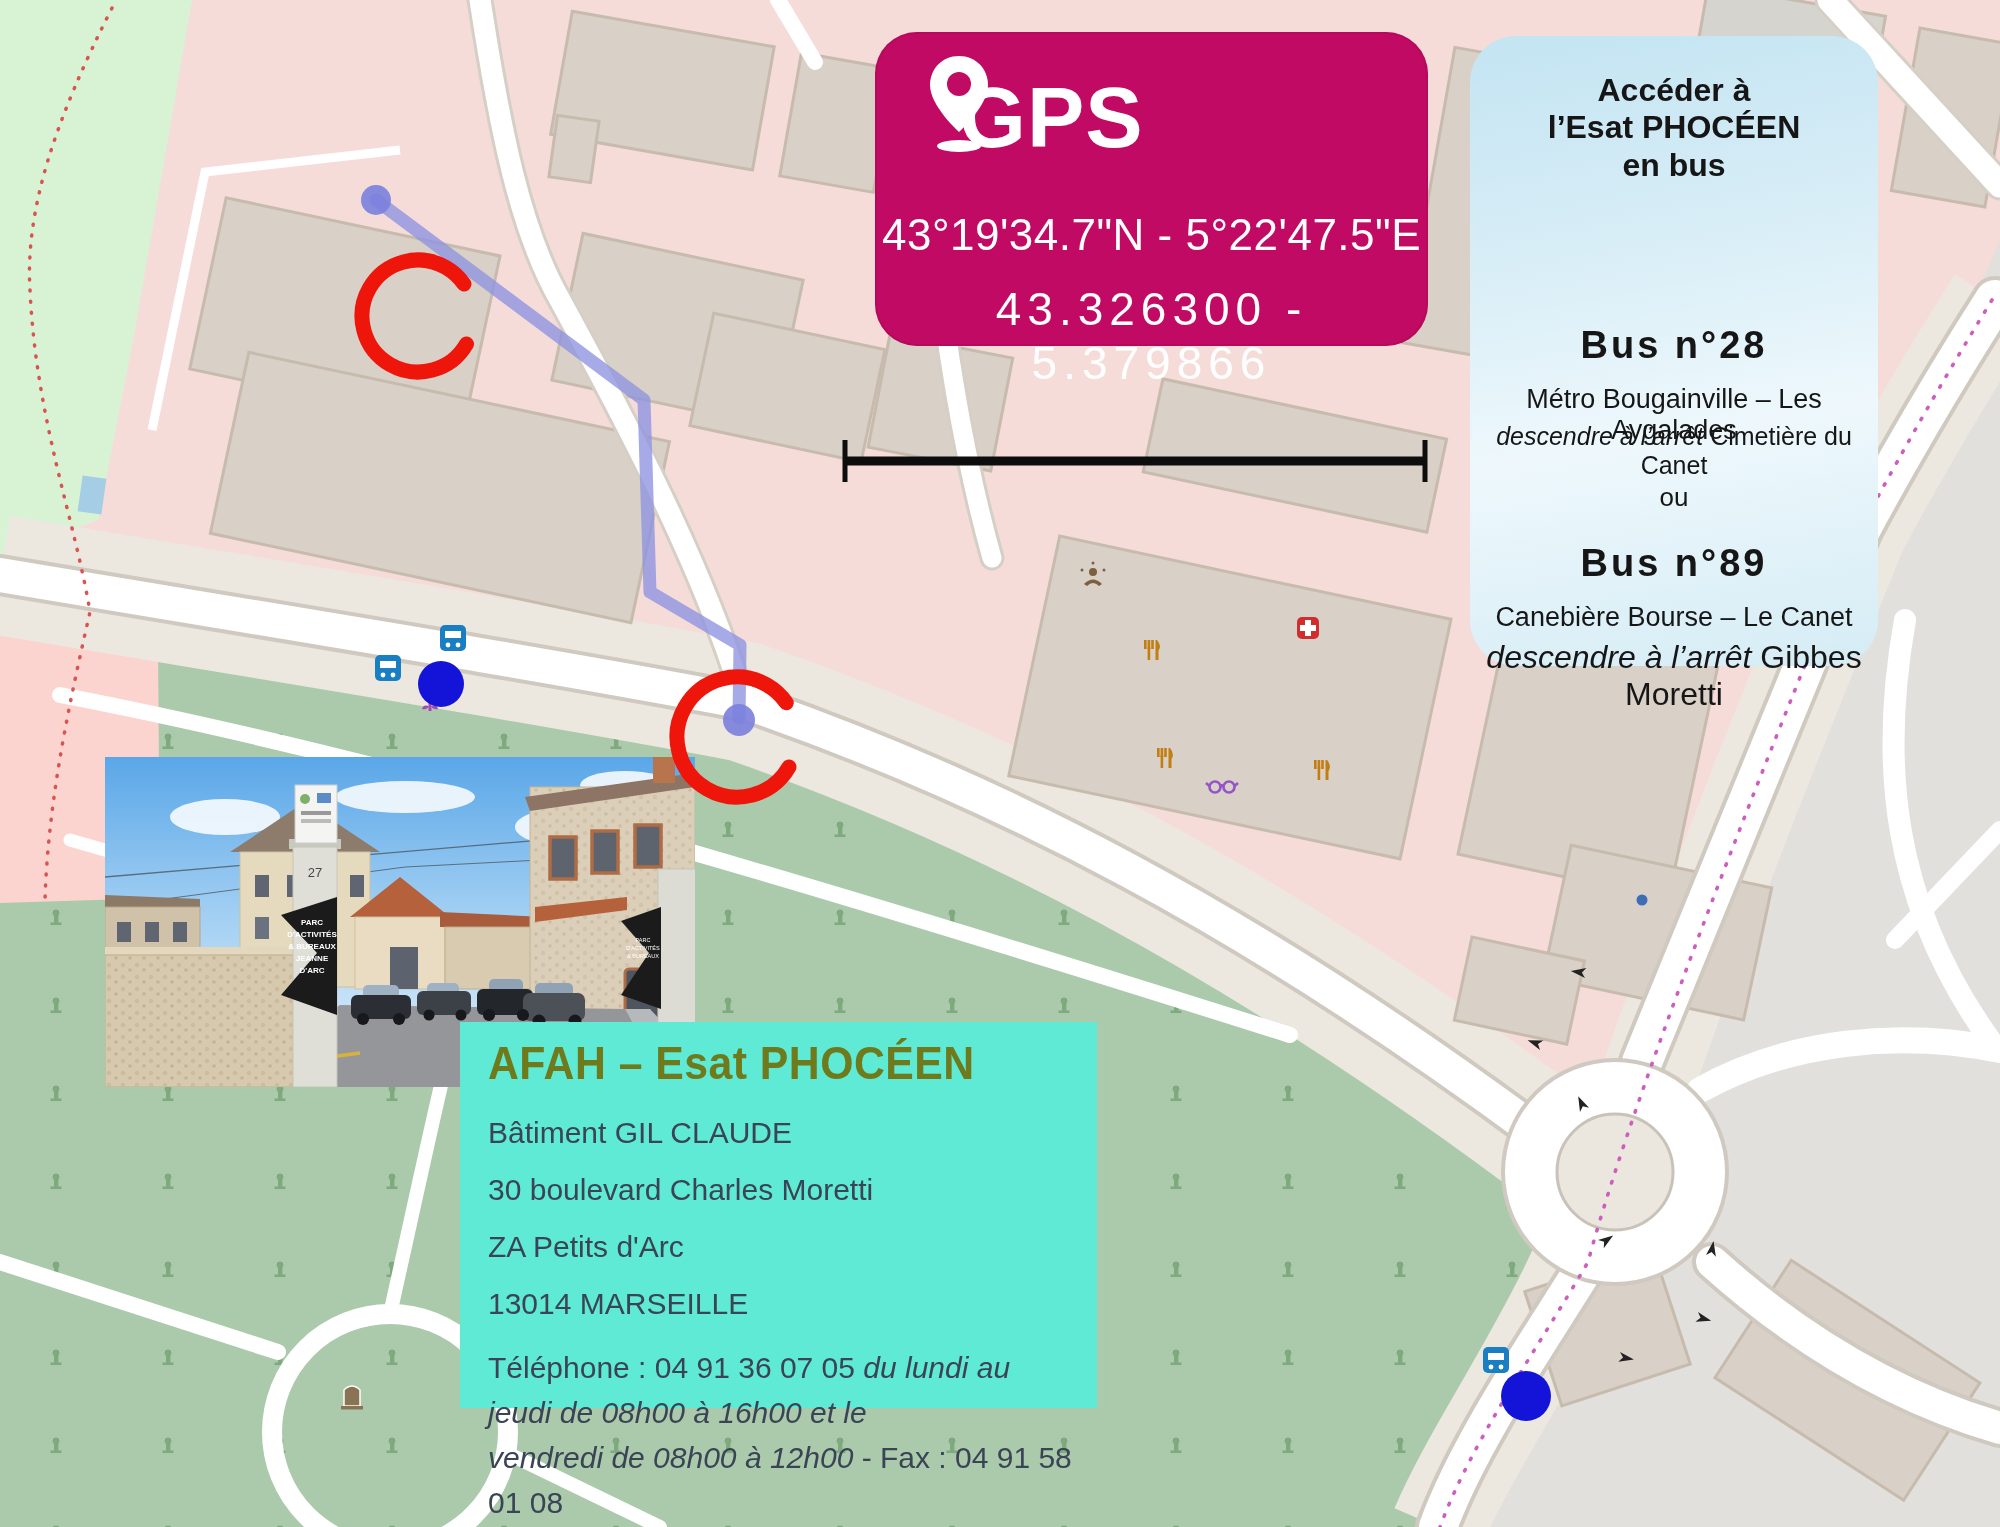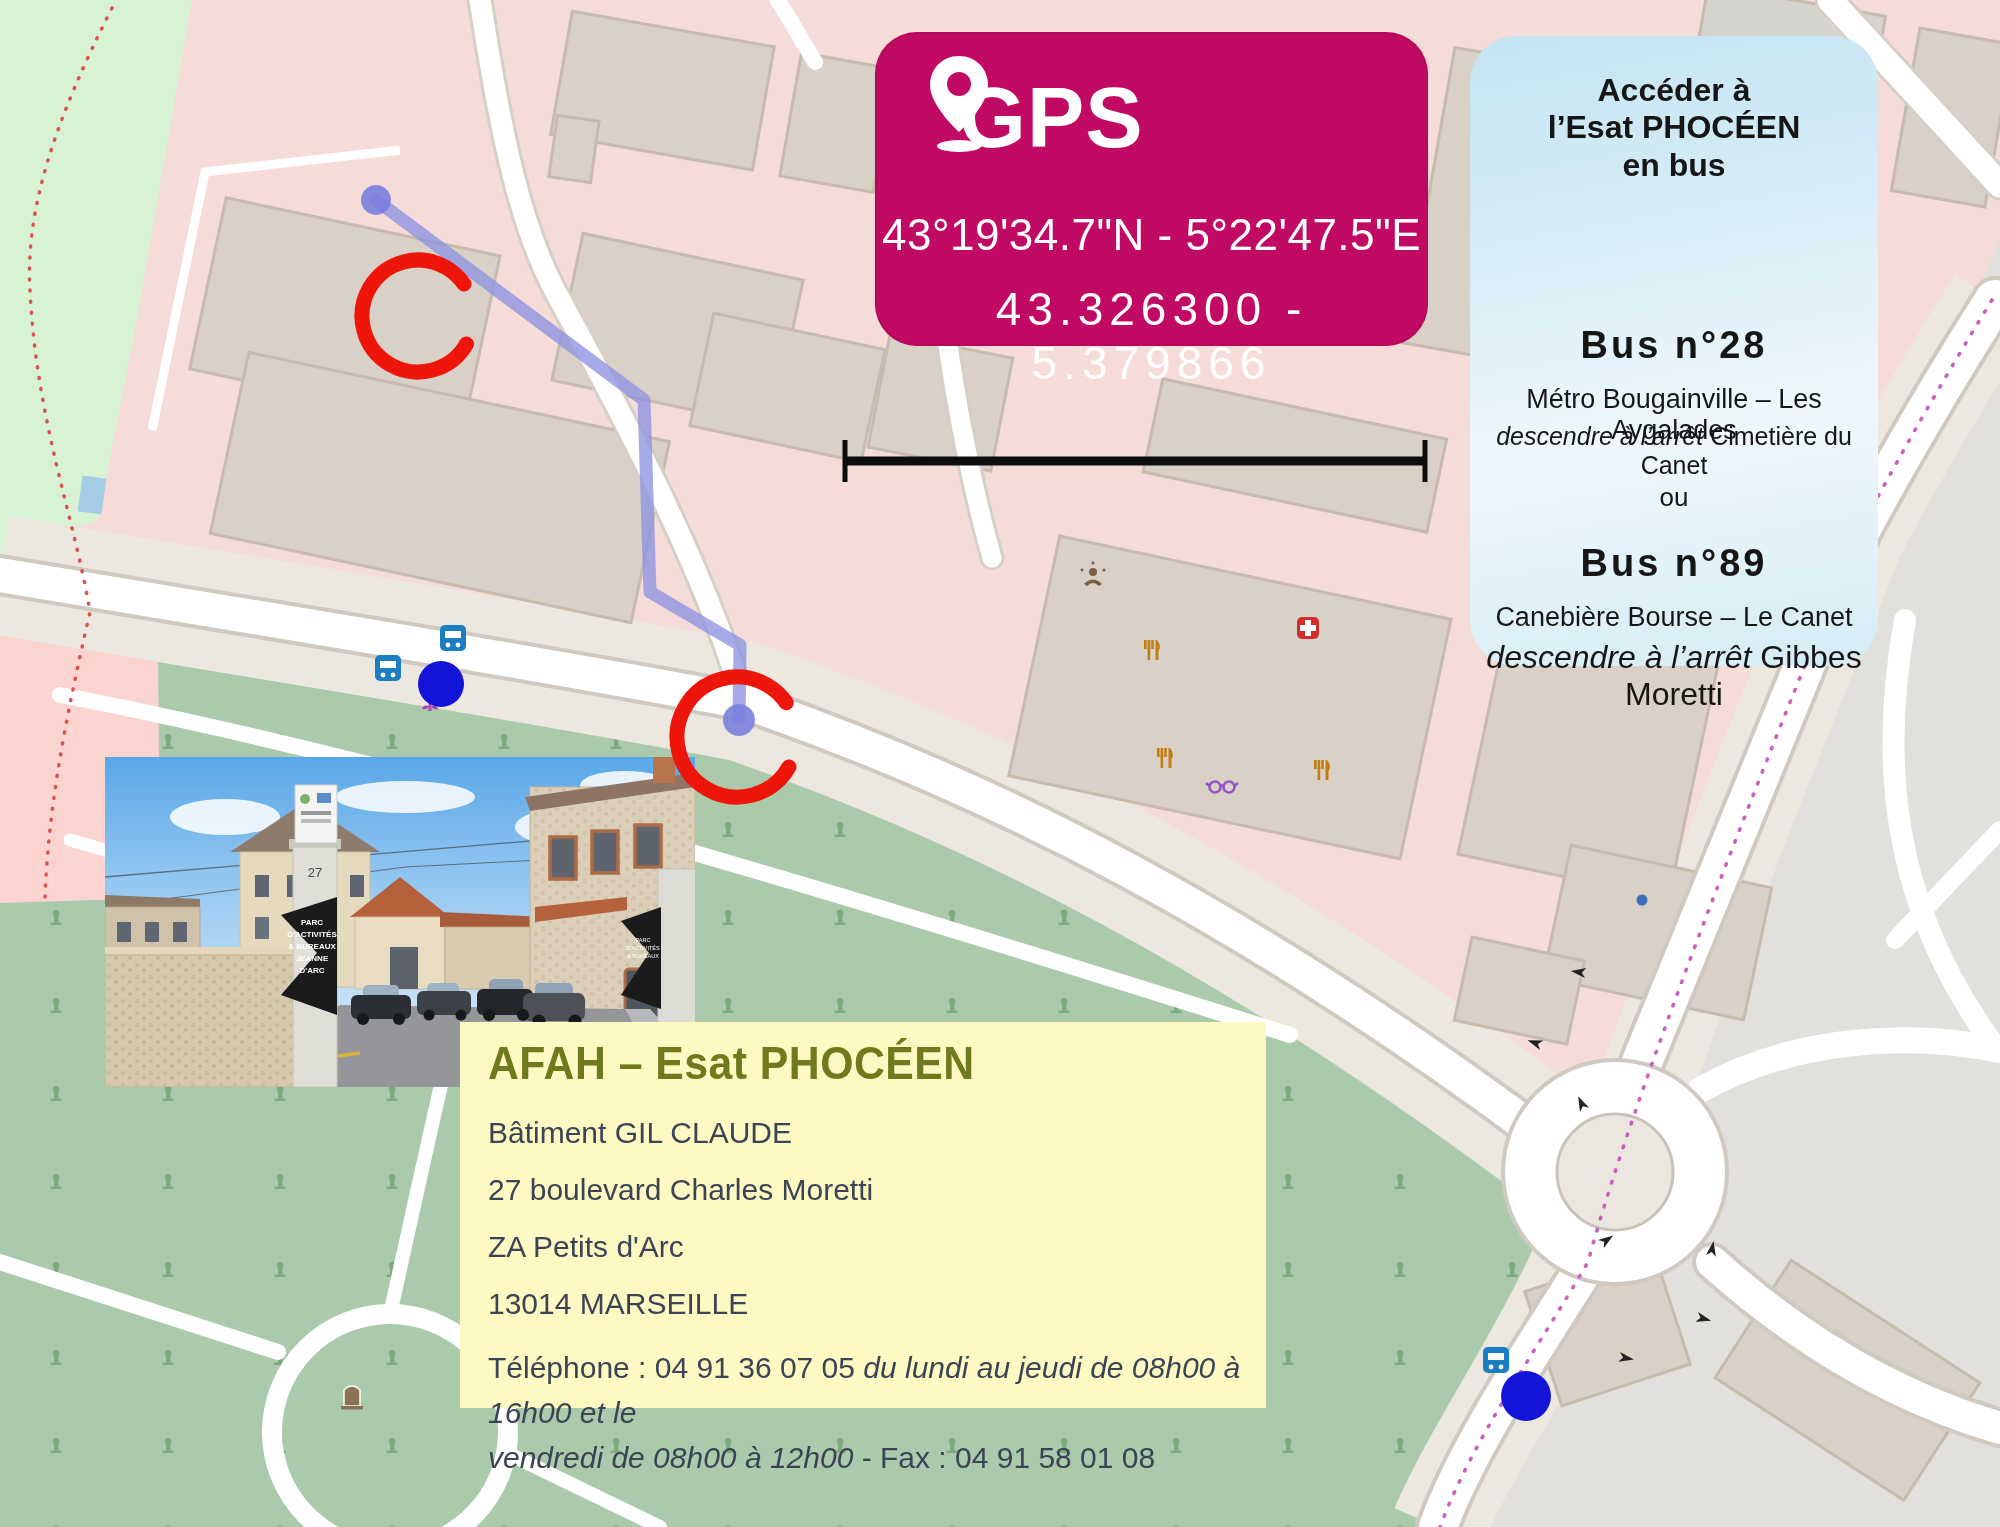--- a/index.html
+++ b/index.html
@@ -21,21 +21,21 @@
   .bus-title{position:absolute;top:36px;width:100%;text-align:center;font-size:32px;font-weight:bold;line-height:1.17;}
   .bus-name1{position:absolute;top:288px;width:100%;text-align:center;font-size:38px;font-weight:bold;letter-spacing:3px;}
   .bus-route1{position:absolute;top:348px;width:100%;text-align:center;font-size:27px;}
   .bus-stop1{position:absolute;top:386px;width:100%;text-align:center;font-size:25px;}
   .bus-or{position:absolute;top:446px;width:100%;text-align:center;font-size:26px;}
   .bus-name2{position:absolute;top:506px;width:100%;text-align:center;font-size:38px;font-weight:bold;letter-spacing:3px;}
   .bus-route2{position:absolute;top:566px;width:100%;text-align:center;font-size:27px;}
   .bus-stop2{position:absolute;top:603px;width:100%;text-align:center;font-size:32px;}
   .it{font-style:italic;}
   
-  .info-card{position:absolute;left:460px;top:1022px;width:806px;height:386px;background:#fef9c3;z-index:7;color:#3a4454;}
+  .info-card{position:absolute;left:460px;top:1022px;width:637px;height:386px;background:#5eead4;z-index:7;color:#3a4454;}
   .info-inner{position:absolute;left:28px;top:14px;right:24px;}
   .info-title{font-size:46px;font-weight:bold;color:#6e7a1b;transform:scaleX(.93);transform-origin:0 0;letter-spacing:.5px;}
   .info-line{font-size:30px;margin-top:23px;}
   .info-line.first{margin-top:26px;}
   .info-phone{font-size:30px;margin-top:24px;line-height:1.5;}
   
   .ann{font-size:45px;color:#0d0d0d;}
   .blue-ann{font-size:41px;color:#1616dc;}
   .street{color:#1c1c1c;transform-origin:0 0;}
   .poi{position:absolute;width:130px;text-align:center;font-size:17px;line-height:1.12;font-weight:bold;}
@@ -458,21 +458,21 @@
     <div class="bus-or">ou</div>
     <div class="bus-name2">Bus n°89</div>
     <div class="bus-route2">Canebière Bourse – Le Canet</div>
     <div class="bus-stop2"><span class="it">descendre à l’arrêt </span><span>Gibbes Moretti</span></div>
   </div>
 
   <div class="info-card">
     <div class="info-inner">
       <div class="info-title">AFAH – Esat PHOCÉEN</div>
       <div class="info-line first">Bâtiment GIL CLAUDE</div>
-      <div class="info-line">27 boulevard Charles Moretti</div>
+      <div class="info-line">30 boulevard Charles Moretti</div>
       <div class="info-line">ZA Petits d'Arc</div>
       <div class="info-line">13014 MARSEILLE</div>
       <div class="info-phone">
         <span>Téléphone : 04 91 36 07 05 </span><span class="it">du lundi au jeudi de 08h00 à 16h00 et le</span><br>
         <span class="it">vendredi de 08h00 à 12h00</span><span> - Fax : 04 91 58 01 08</span>
       </div>
     </div>
   </div>
 
 </div>

